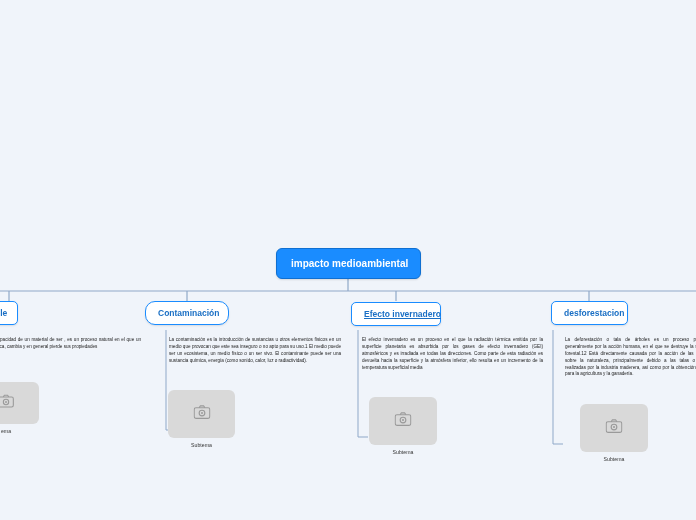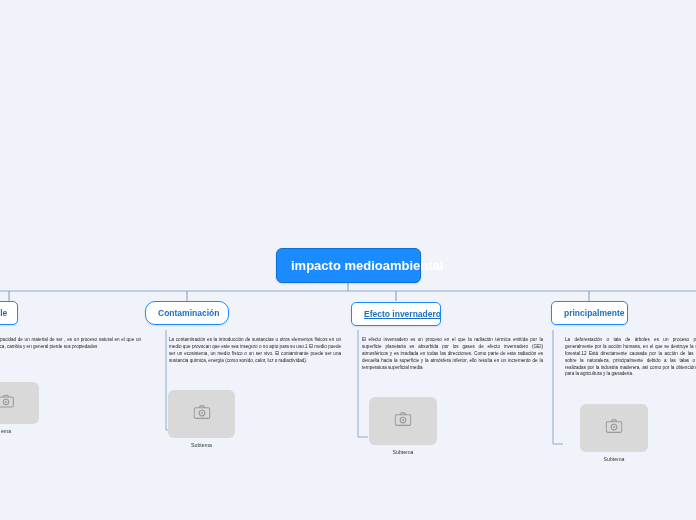--- a/index.html
+++ b/index.html
@@ -26,21 +26,21 @@
     width: 696px;
     height: 520px;
     pointer-events: none;
   }
   .node-root {
     position: absolute;
     background: #1a8cff;
     border: 1px solid #0f6fd1;
     border-radius: 6px;
     color: #ffffff;
-    font-size: 13px;
+    font-size: 10px;
     font-weight: bold;
     text-align: center;
     padding: 9px 14px;
     box-sizing: border-box;
     white-space: nowrap;
     box-shadow: 0 1px 2px rgba(0,0,0,0.12);
   }
   .node-topic {
     position: absolute;
     background: #ffffff;
@@ -166,21 +166,21 @@
           <path d="M8 4 L9.5 1.4 L14.5 1.4 L16 4" fill="none" stroke="#9a9a9a" stroke-width="1.6" stroke-linejoin="round"></path>
           <circle cx="12" cy="11.5" r="4" fill="none" stroke="#9a9a9a" stroke-width="1.6"></circle>
           <circle cx="12" cy="11.5" r="1.4" fill="#9a9a9a"></circle>
         </svg>
       </span>
     </div>
     <div class="img-caption" style="top:52px;">Subtema</div>
   </div>
 
   <div class="node-topic" style="left:551px; top:301px; width:77px;">
-    <span>principalmente</span>
+    <span>desforestacion</span>
   </div>
   <div class="note" style="left:565px; top:337px; width:150px;">
     <span>La deforestación o tala de árboles es un proceso provocado generalmente por la acción humana, en el que se destruye la superficie forestal.12 Está directamente causada por la acción de las personas sobre la naturaleza, principalmente debido a las talas o quemas realizadas por la industria maderera, así como por la obtención de suelo para la agricultura y la ganadería.</span>
   </div>
   <div class="sub-wrap" style="left:580px; top:404px; width:68px;">
     <div class="img-box" style="left:0; top:0; width:68px; height:48px; position:relative;">
       <span class="cam">
         <svg width="17" height="15" viewBox="0 0 24 20">
           <rect x="1" y="4" width="22" height="15" rx="2.5" fill="none" stroke="#9a9a9a" stroke-width="1.6"></rect>
           <path d="M8 4 L9.5 1.4 L14.5 1.4 L16 4" fill="none" stroke="#9a9a9a" stroke-width="1.6" stroke-linejoin="round"></path>

